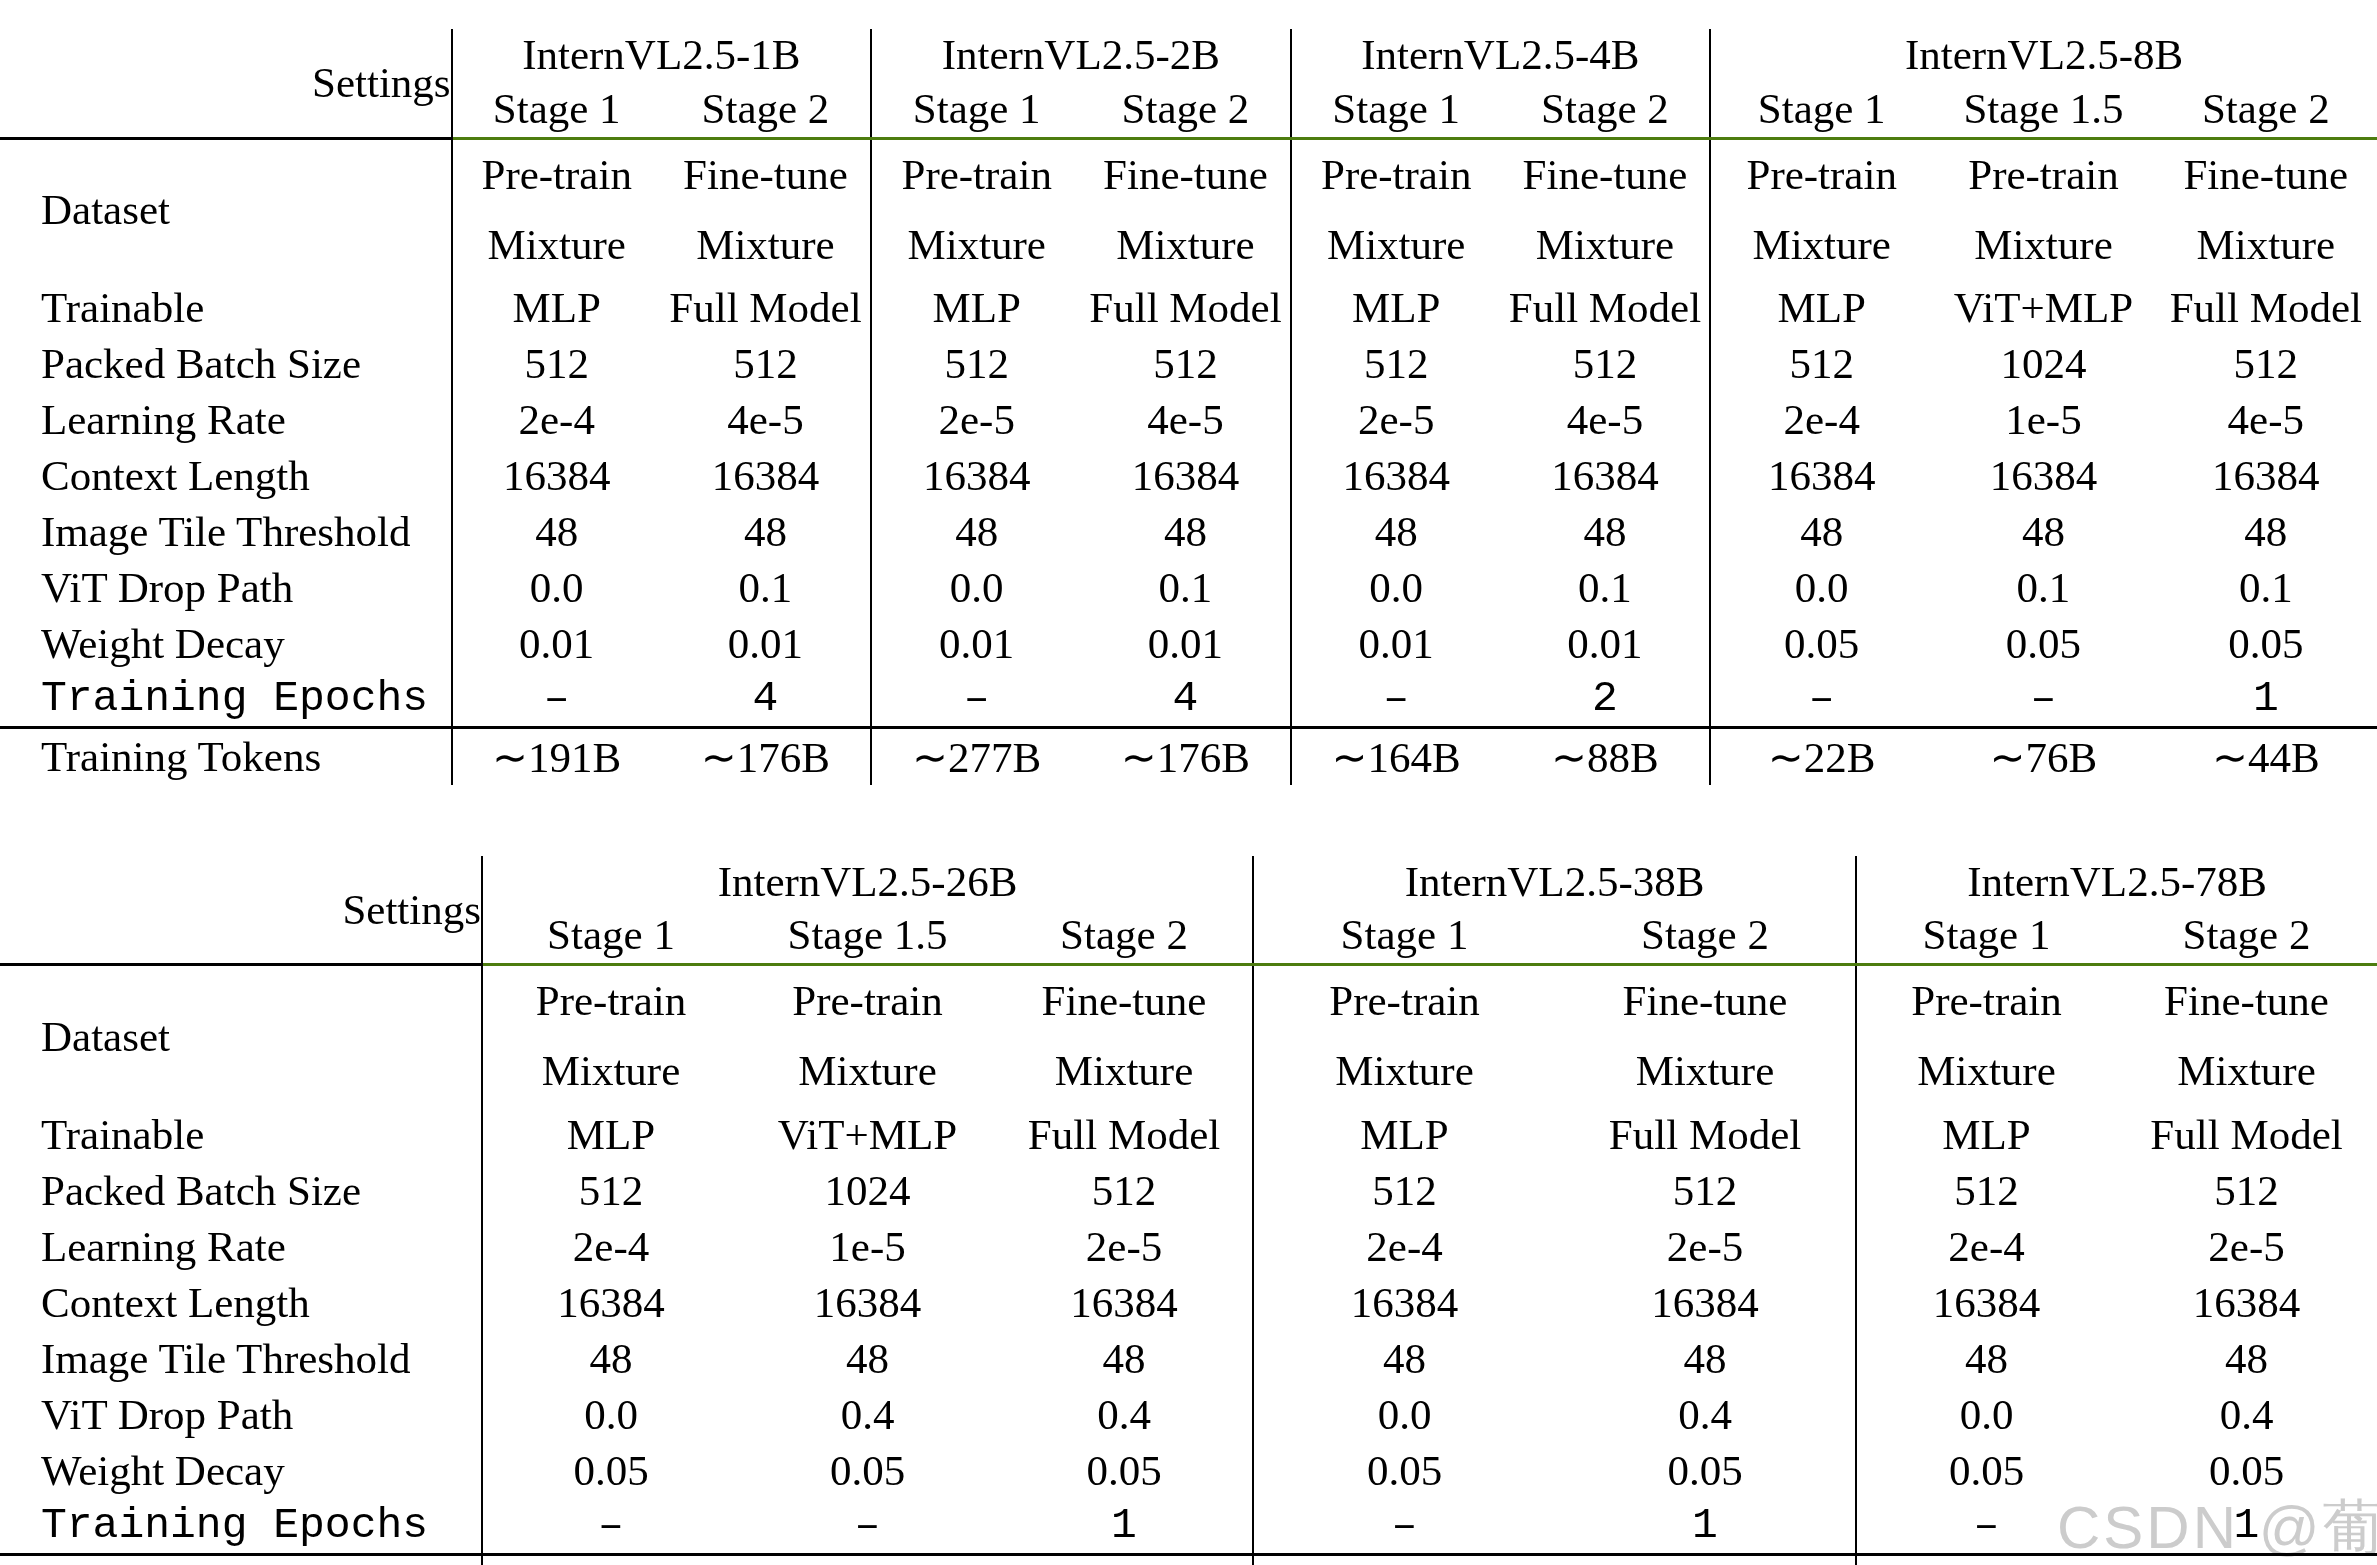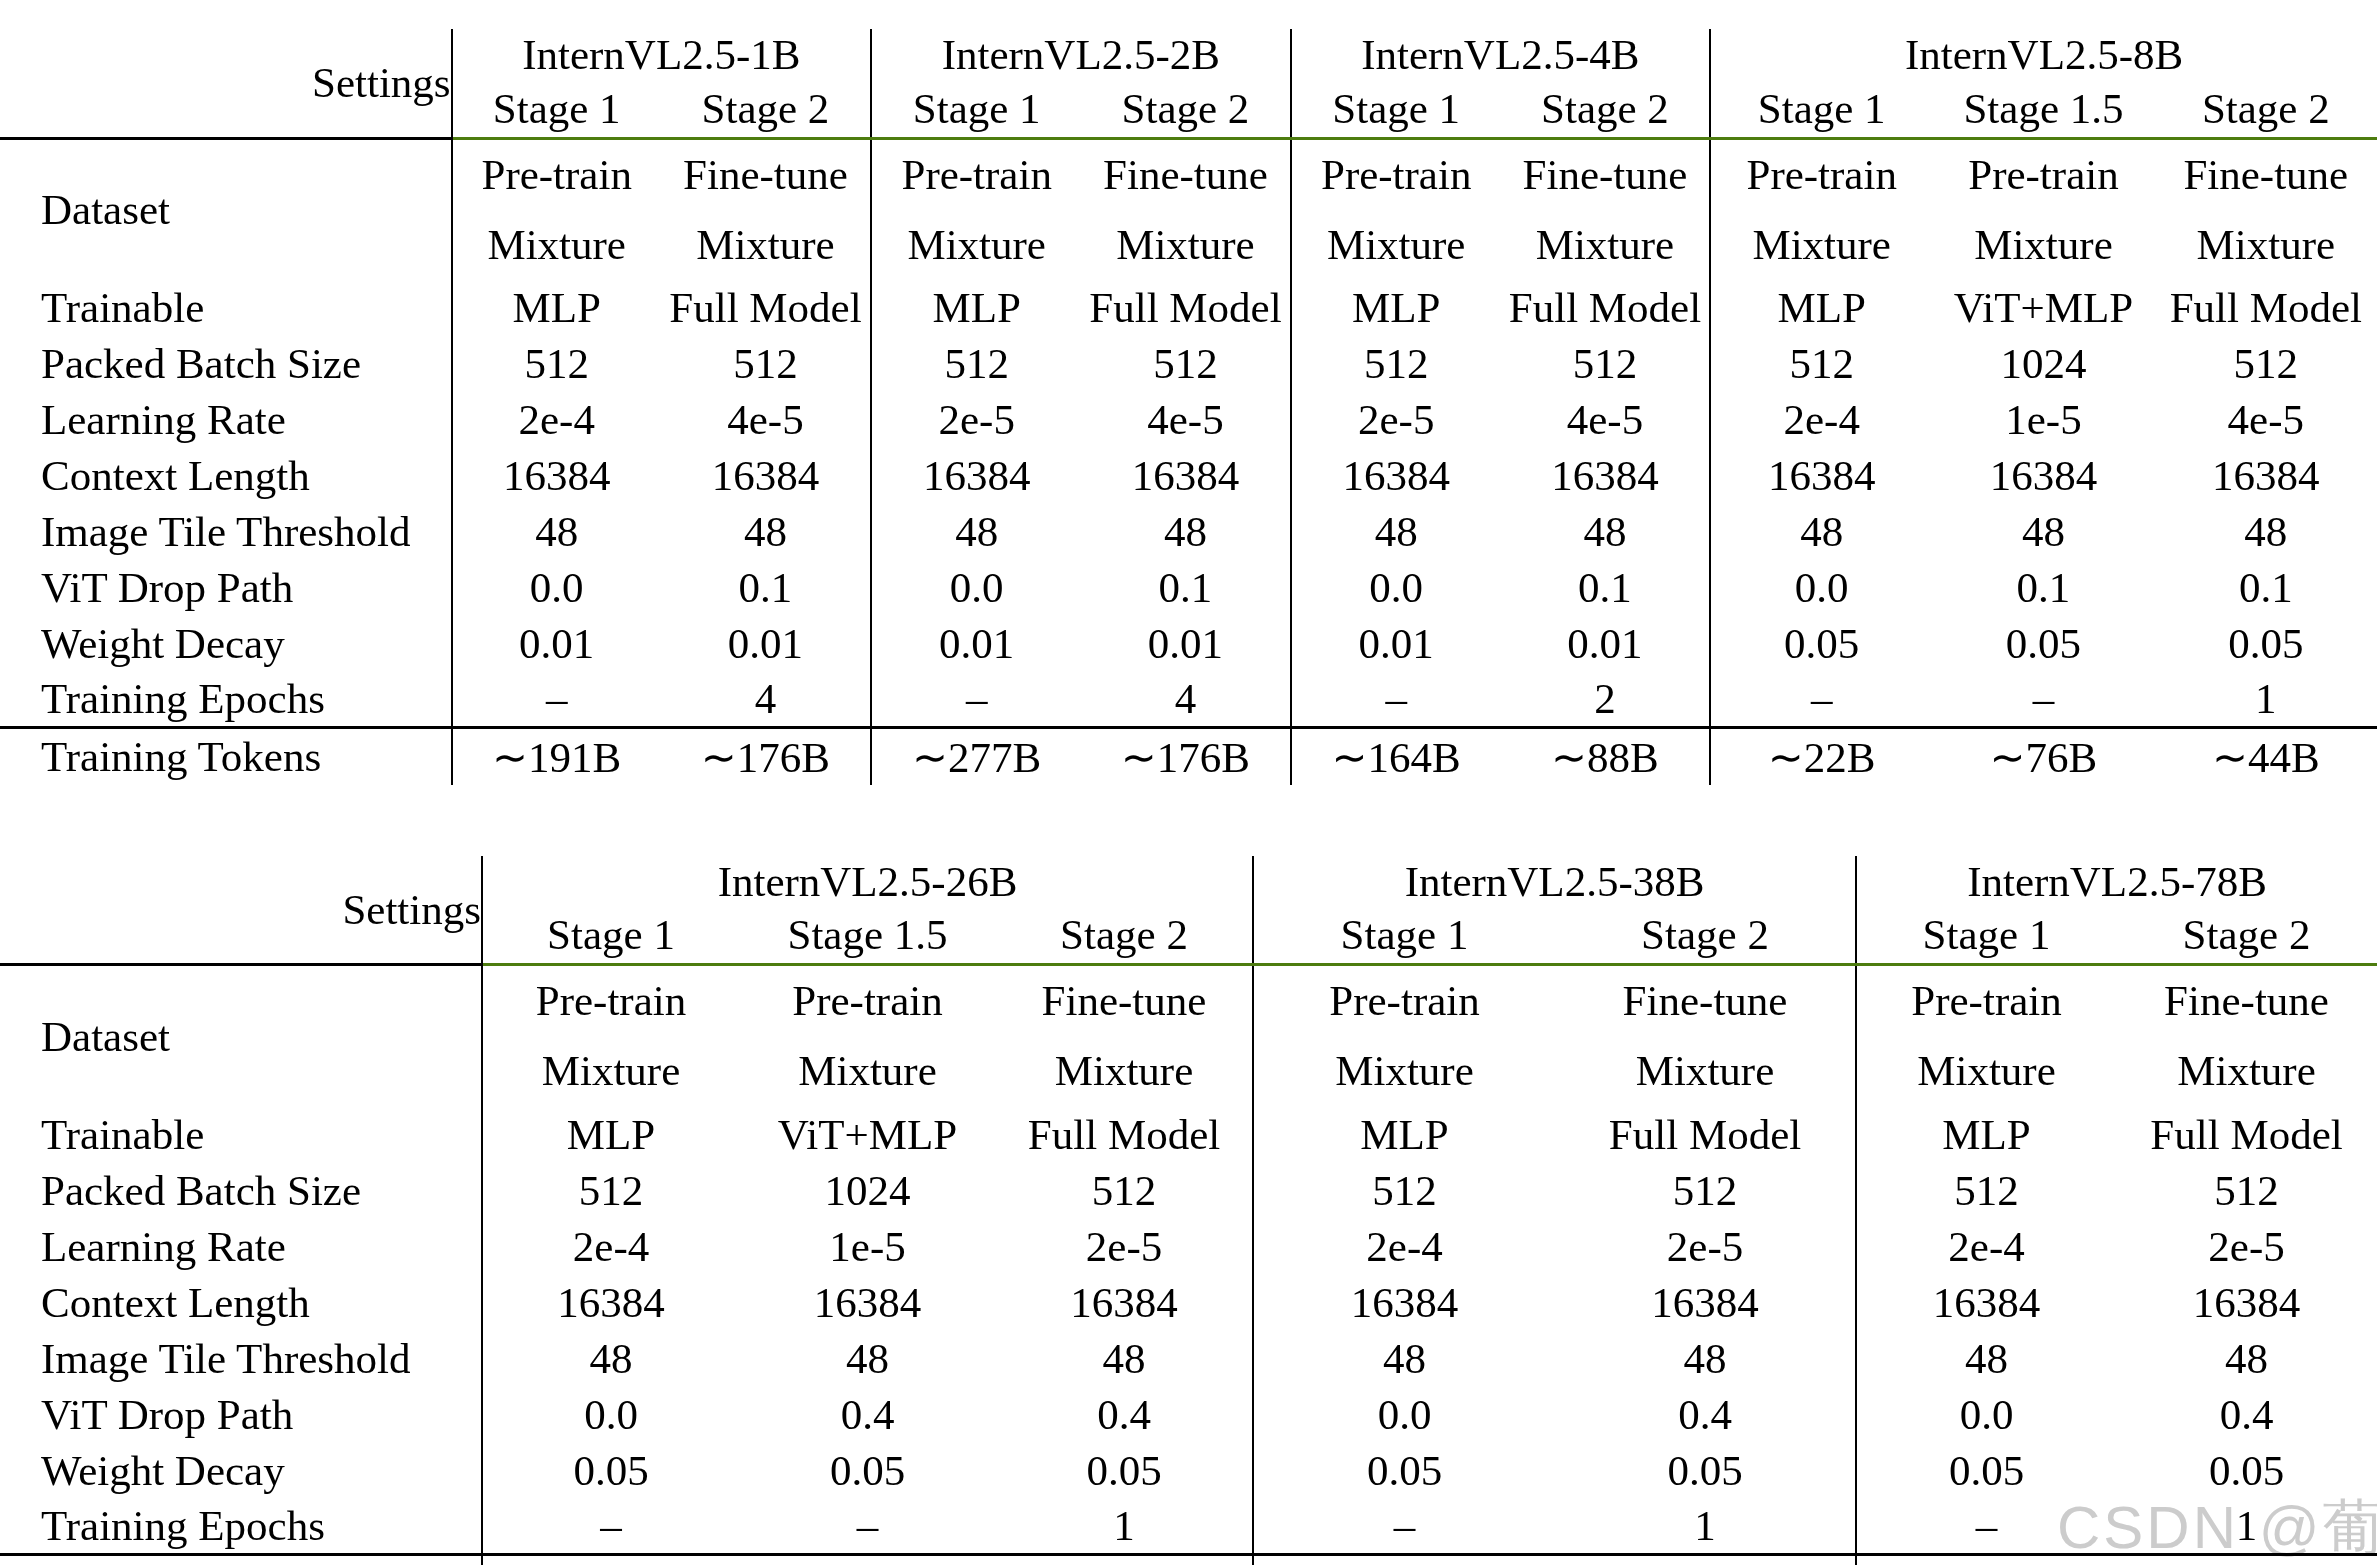--- a/index.html
+++ b/index.html
@@ -38,21 +38,21 @@
   }
   td.lbl { text-align: left; padding-left: 41px; white-space: nowrap; }
   td.gs  { border-left: 2.3px solid #000; }
   tr.r-model  { height: 51px; }
   tr.r-stage  { height: 58px; }
   tr.r-stage > td { border-bottom: 3px solid #4d7c0f; }
   td.settings { border-bottom: 3px solid #000; text-align: right; }
   tr.r-dataset { height: 112px; margin-top: 42px; }
   td.ds { white-space: pre-line; line-height: 70px; }
   tr.r-std    { height: 56px; }
-  tr.r-epochs > td { border-bottom: 3px solid #000; }
+  tr.r-epochs > td { border-bottom: 3px solid #000; font-family: Liberation Mono, monospace; }
   tr.r-tokens { height: 57px; }
 </style>
 </head>
 <body>
 
 <div class="watermark">CSDN @葡萄爱</div>
 
 <div class="content">
 
   <table class="tbl t1">

